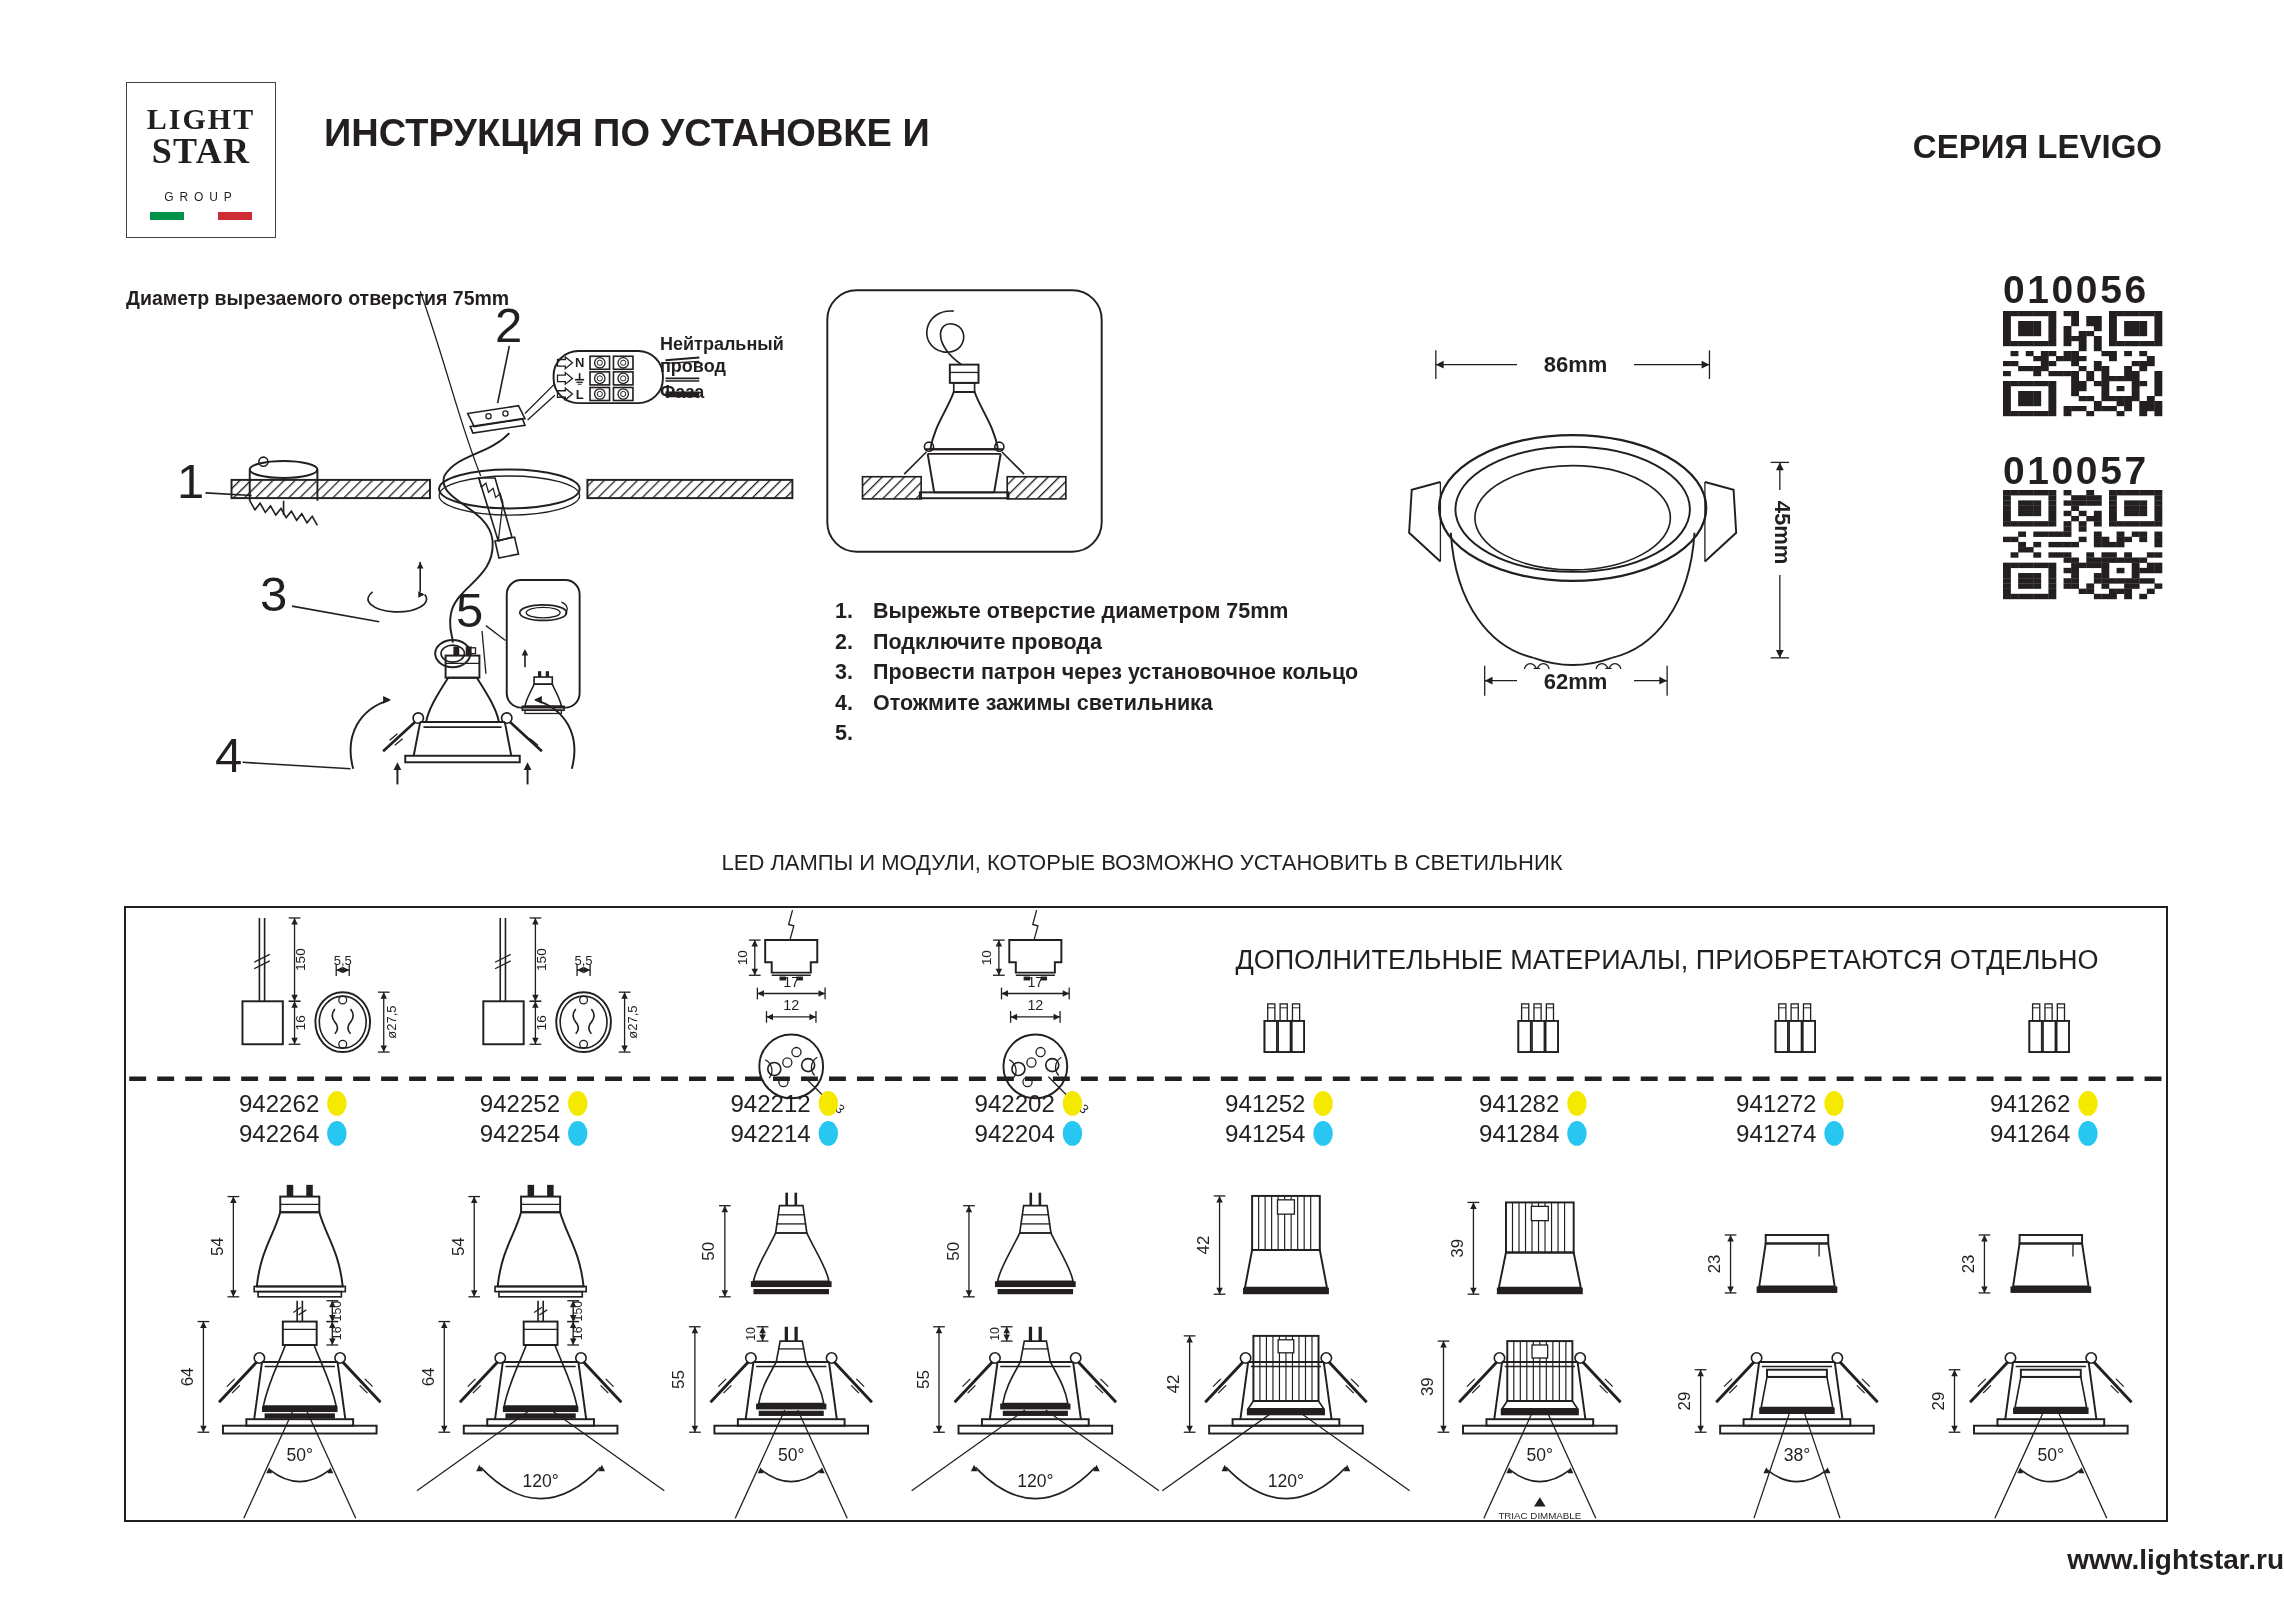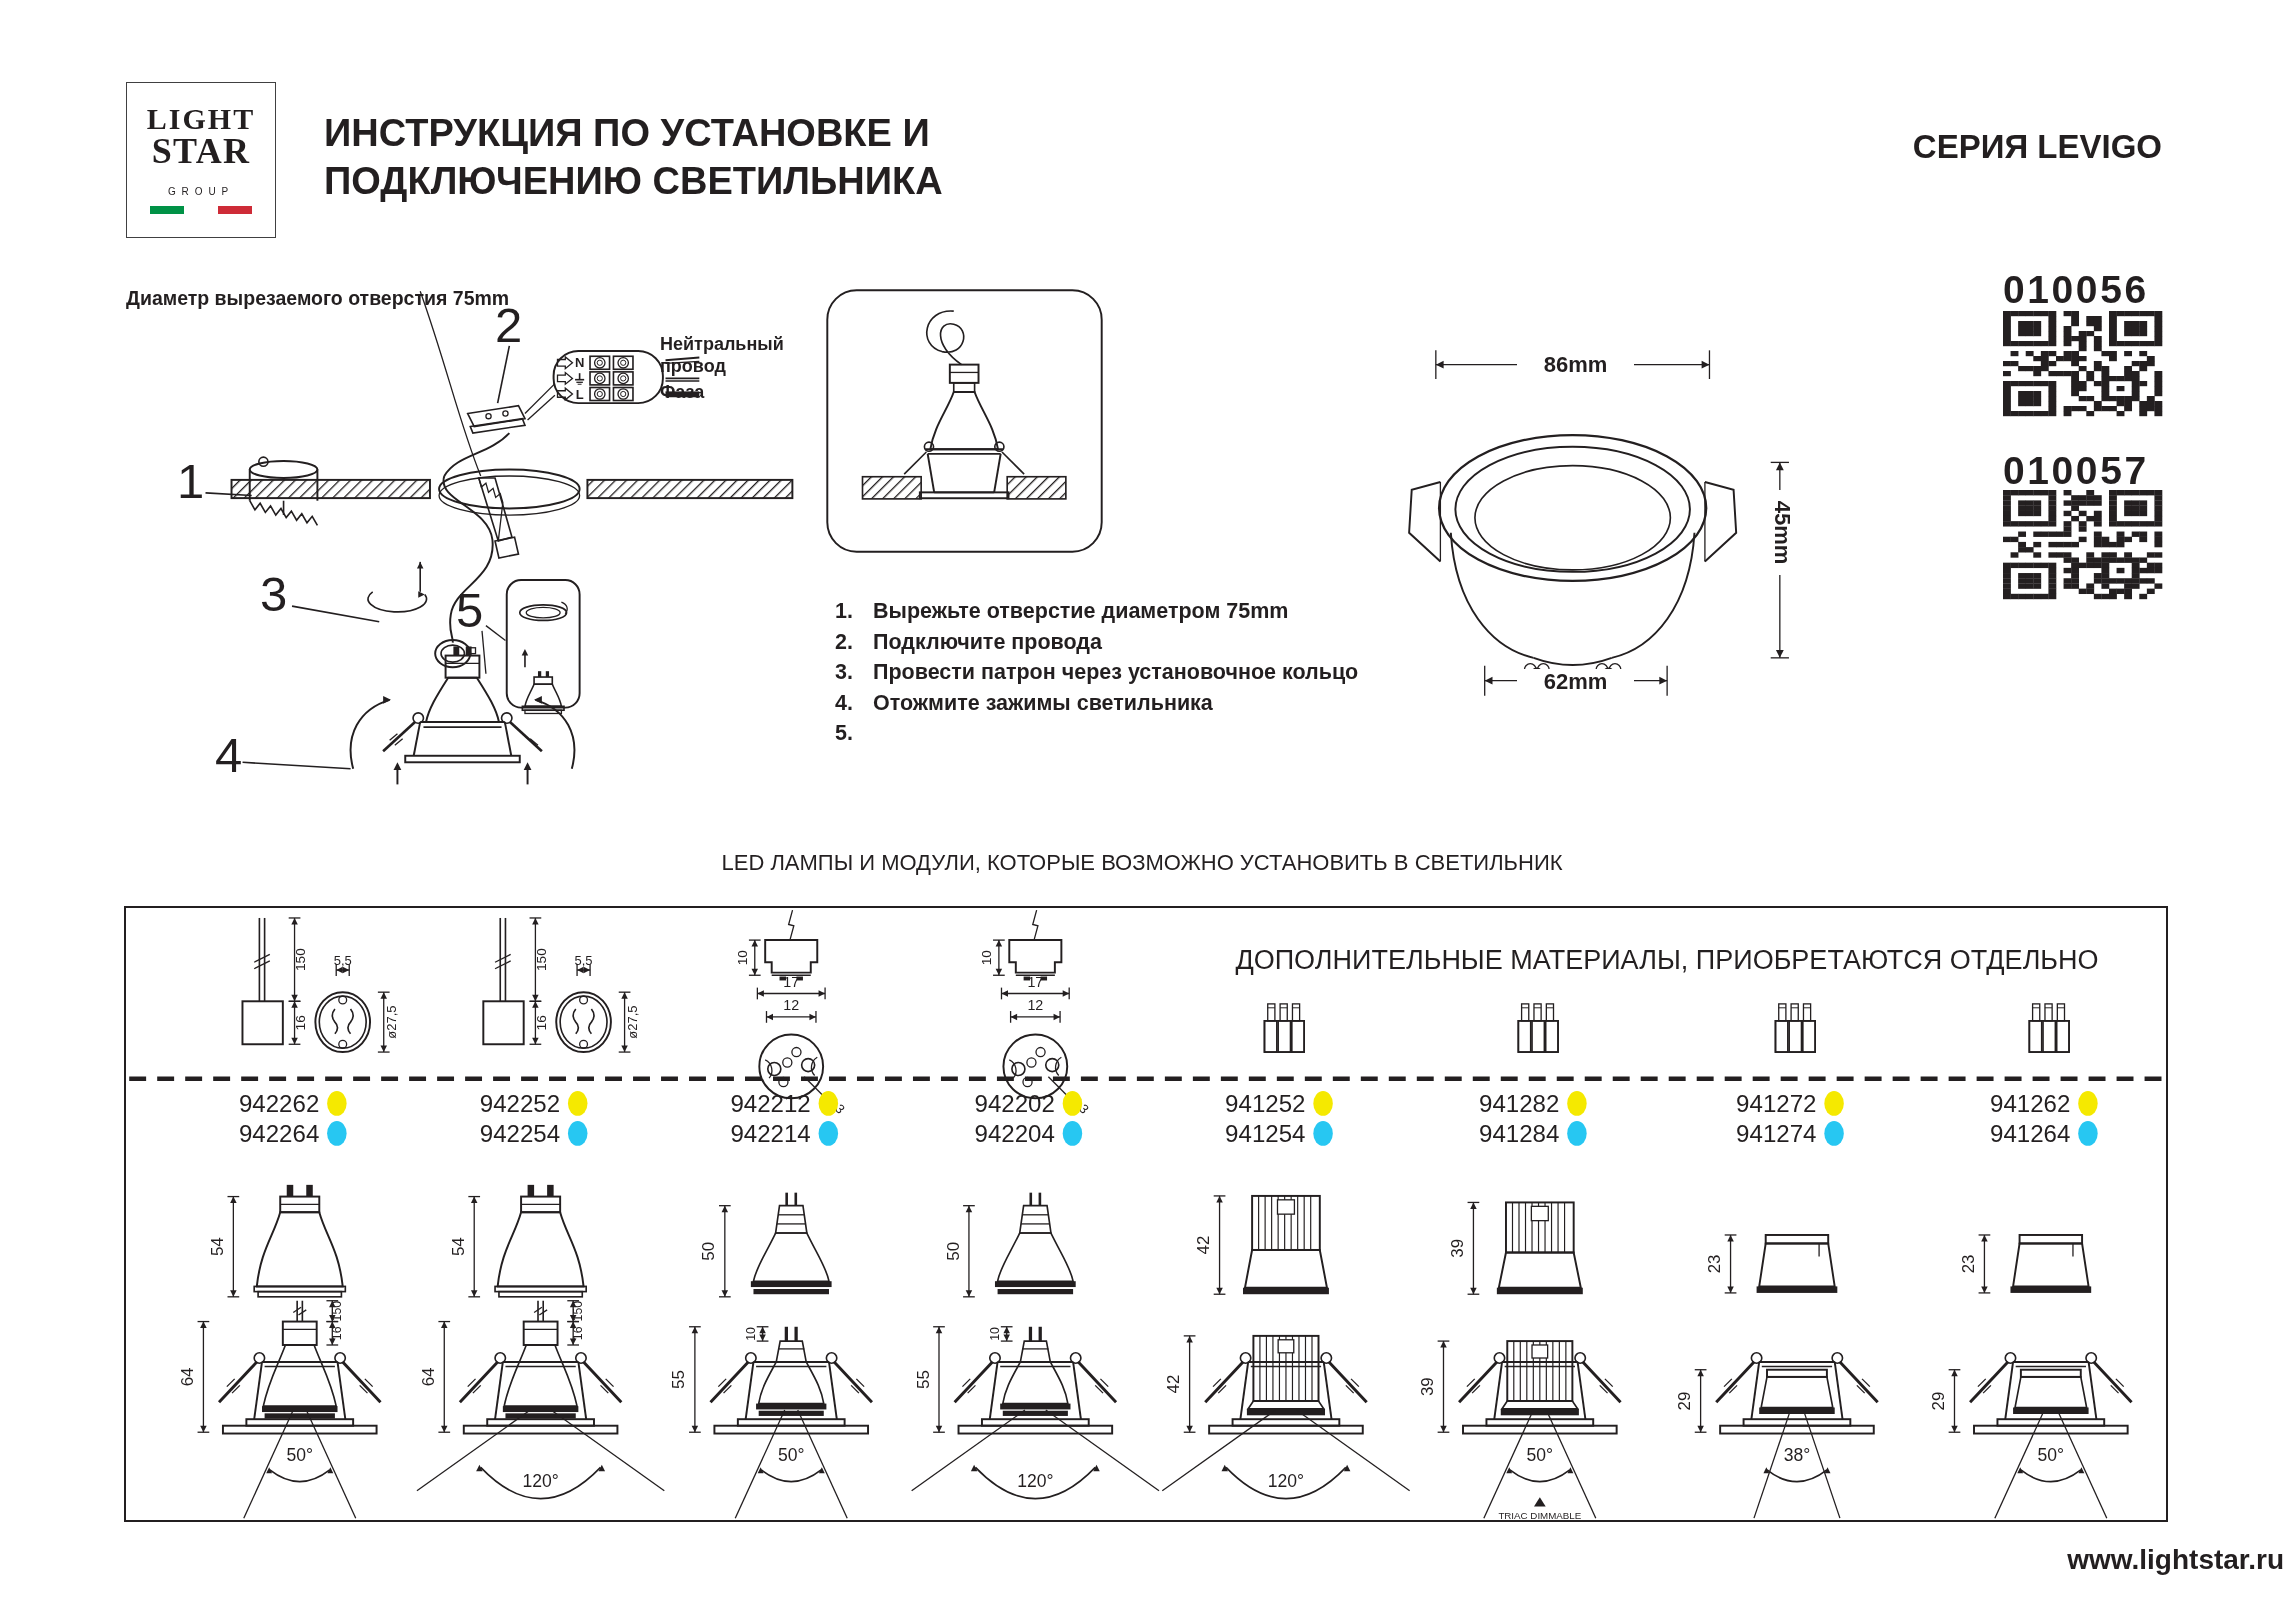--- a/index.html
+++ b/index.html
@@ -2,21 +2,21 @@
 <html style="font-size:10.4px"><head>
 <meta charset="utf-8">
 <style>
   html,body{margin:0;padding:0;background:#ffffff;}
   body{width:2284px;height:1616px;position:relative;font-family:"Liberation Sans",sans-serif;color:#231f20;overflow:hidden;}
   .abs{position:absolute;}
   
   .logo{left:126px;top:82px;width:148px;height:154px;border:1.3px solid #404041;display:flex;flex-direction:column;align-items:center;}
   .logo .l1{font-family:"Liberation Serif",serif;font-weight:700;font-size:30px;letter-spacing:2px;margin-top:21px;line-height:30px;}
   .logo .l2{font-family:"Liberation Serif",serif;font-weight:700;font-size:36px;letter-spacing:1.3px;line-height:34px;}
-  .logo .l3{font-size:10px;letter-spacing:5.9px;margin-top:16px;line-height:15.6px;}
+  .logo .l3{font-size:12px;letter-spacing:5.9px;margin-top:22px;line-height:15.6px;}
   .flag{width:103px;height:7.8px;margin-top:6.5px;display:flex;}
   .flag div{flex:1;height:100%;}
   
   .title{left:324px;top:109px;font-size:38px;line-height:48px;font-weight:700;letter-spacing:0px;}
   .hdr-right{right:122px;top:129px;text-align:right;}
   .hdr-right .series{font-size:33px;font-weight:700;line-height:35px;}
   .hdr-right .arts{font-size:40px;font-weight:700;line-height:43px;margin-top:14.3px;}
   
   .hole-label{left:126px;top:287px;font-size:19.5px;font-weight:700;}
   .wire-label{left:660px;font-size:18px;font-weight:700;line-height:22px;}
@@ -47,21 +47,20 @@
   <div class="l3">GROUP</div>
   <div class="flag">
     <div id="fg" style="background: rgb(0, 146, 70);"></div>
     <div id="fw" style="background: rgb(255, 255, 255);"></div>
     <div id="fr" style="background: rgb(206, 43, 55);"></div>
   </div>
 </div>
 
 <div class="abs title">
   <div>ИНСТРУКЦИЯ ПО УСТАНОВКЕ И</div>
-  <div>ПОДКЛЮЧЕНИЮ СВЕТИЛЬНИКА</div>
 </div>
 
 <div class="abs hdr-right">
   <div class="series">СЕРИЯ LEVIGO</div>
 </div>
 
 <div class="abs hole-label">Диаметр вырезаемого отверстия 75mm</div>
 <svg id="install-svg" style="left:124px;top:286px" width="677" height="501" viewBox="0 0 1040 770">
     <defs>
       <pattern id="ht1" width="12" height="12" patternUnits="userSpaceOnUse" patternTransform="rotate(45)">

